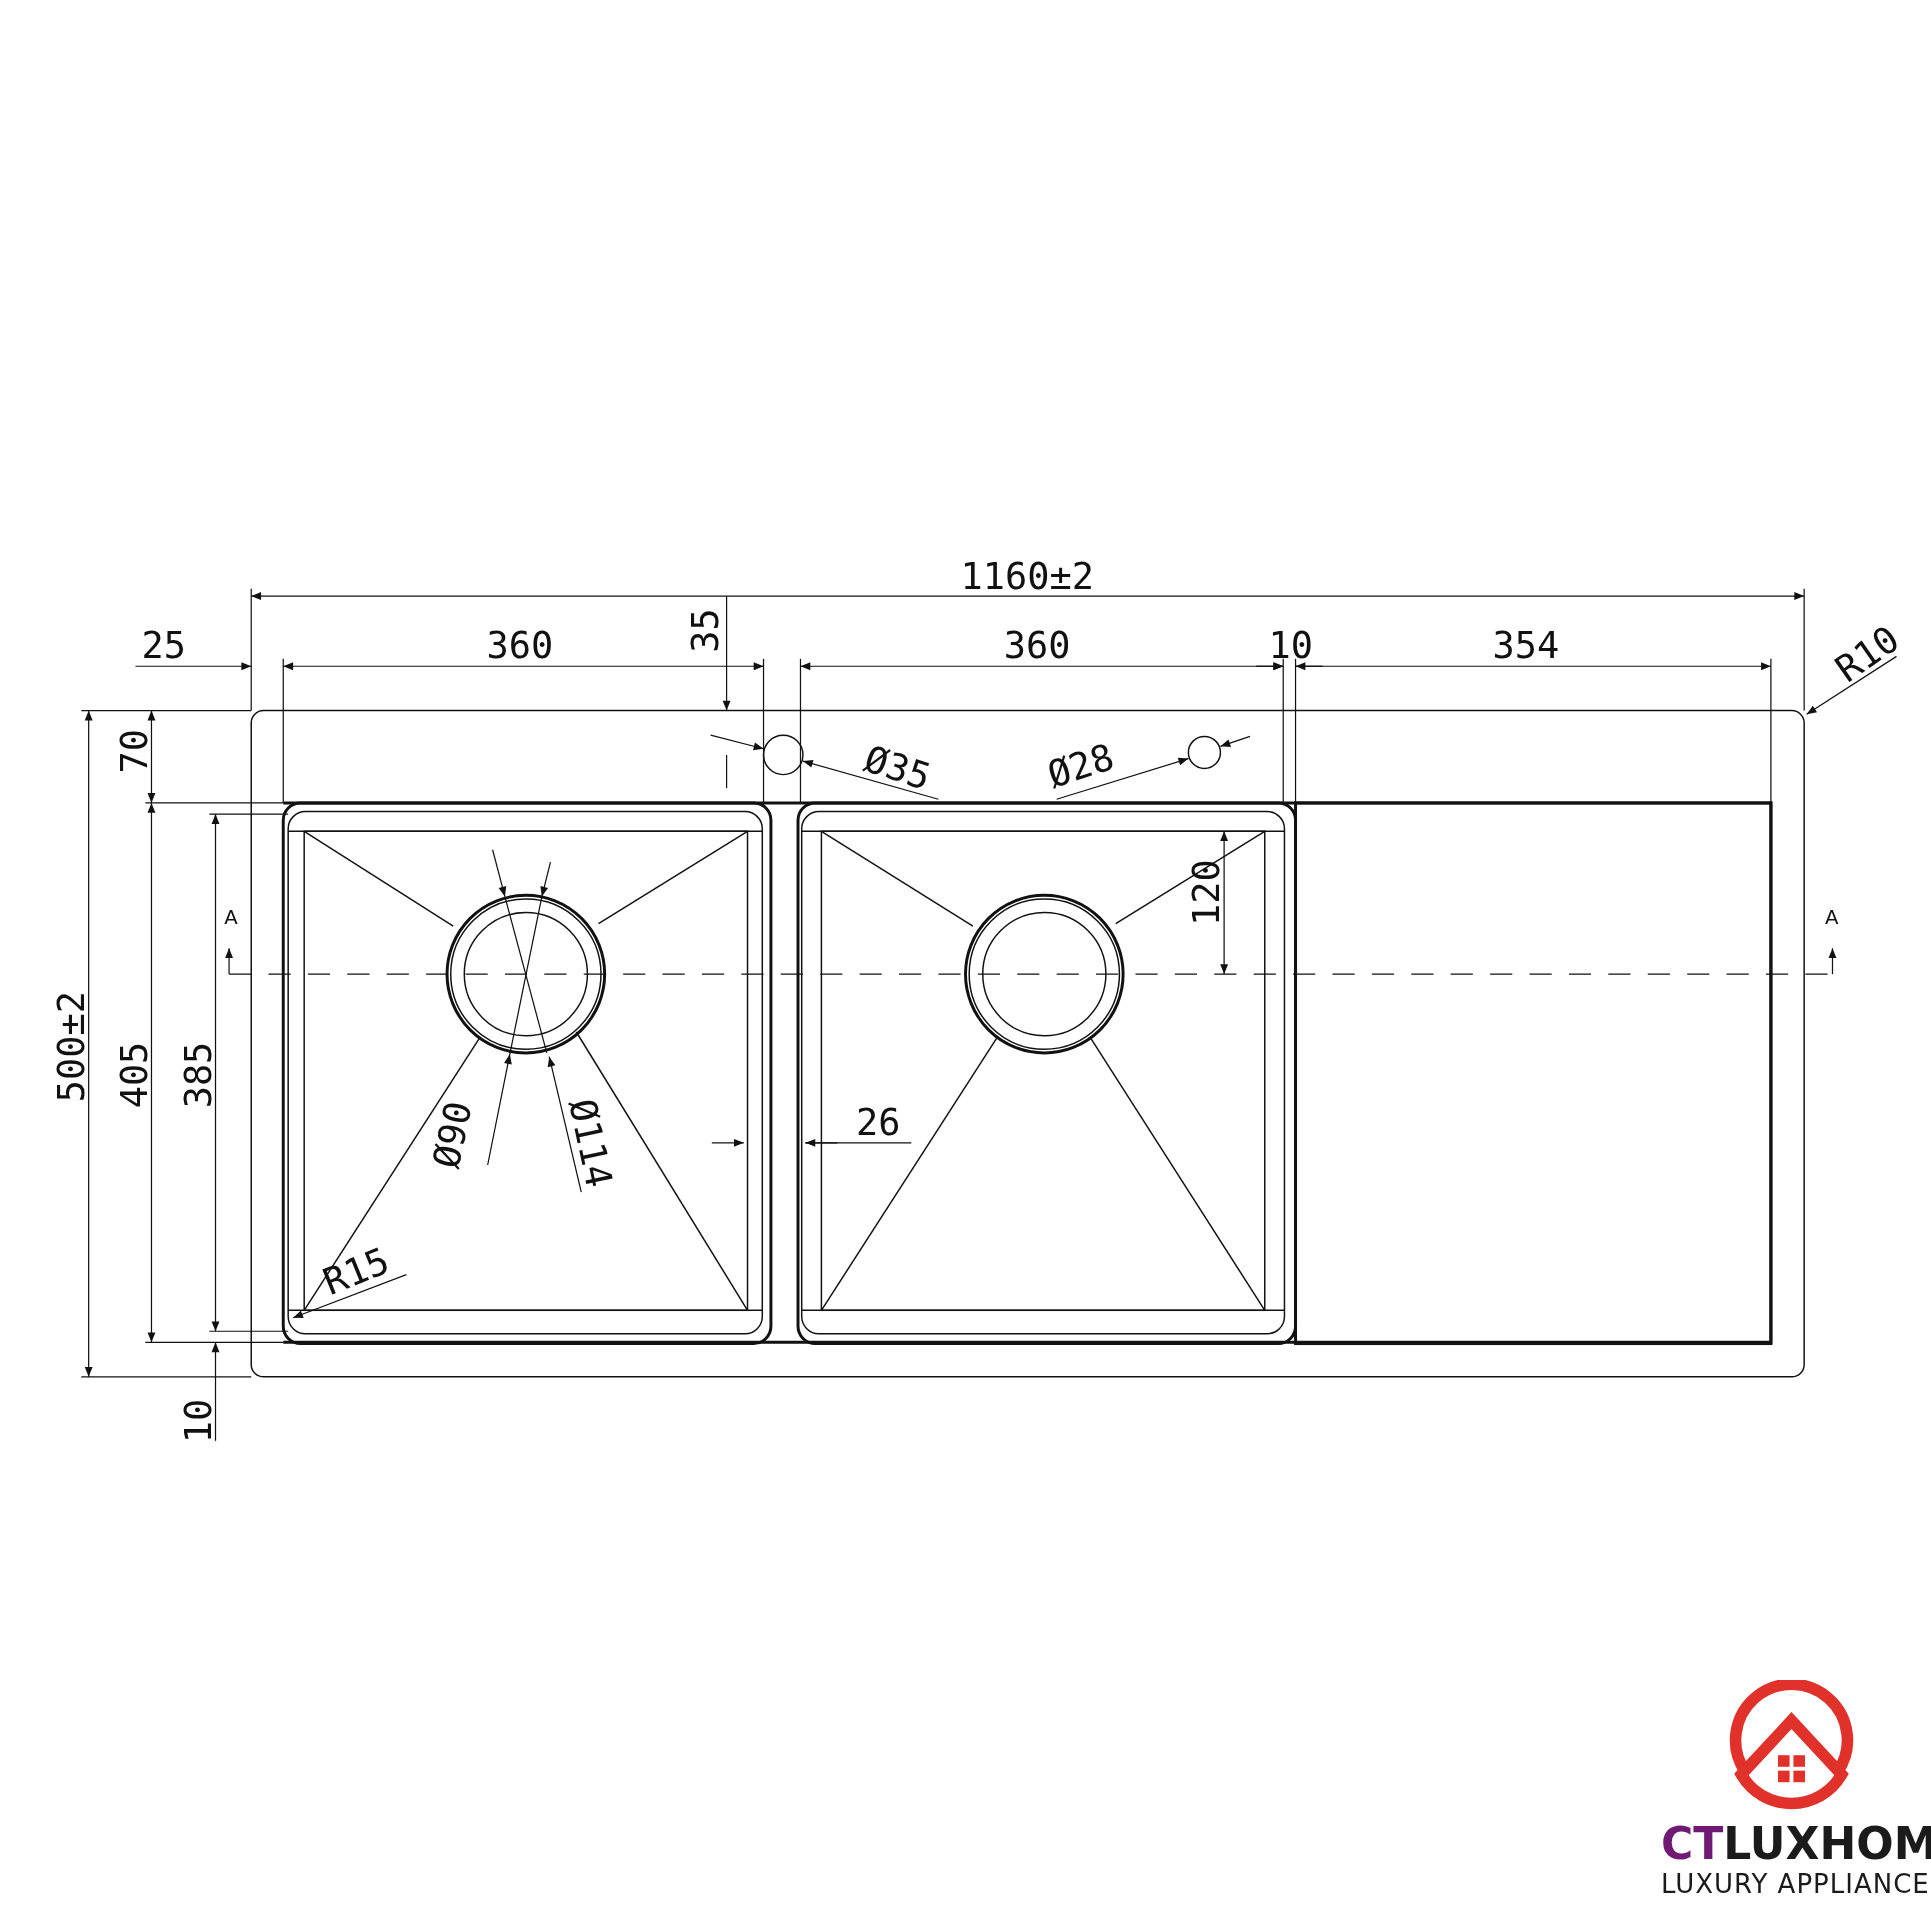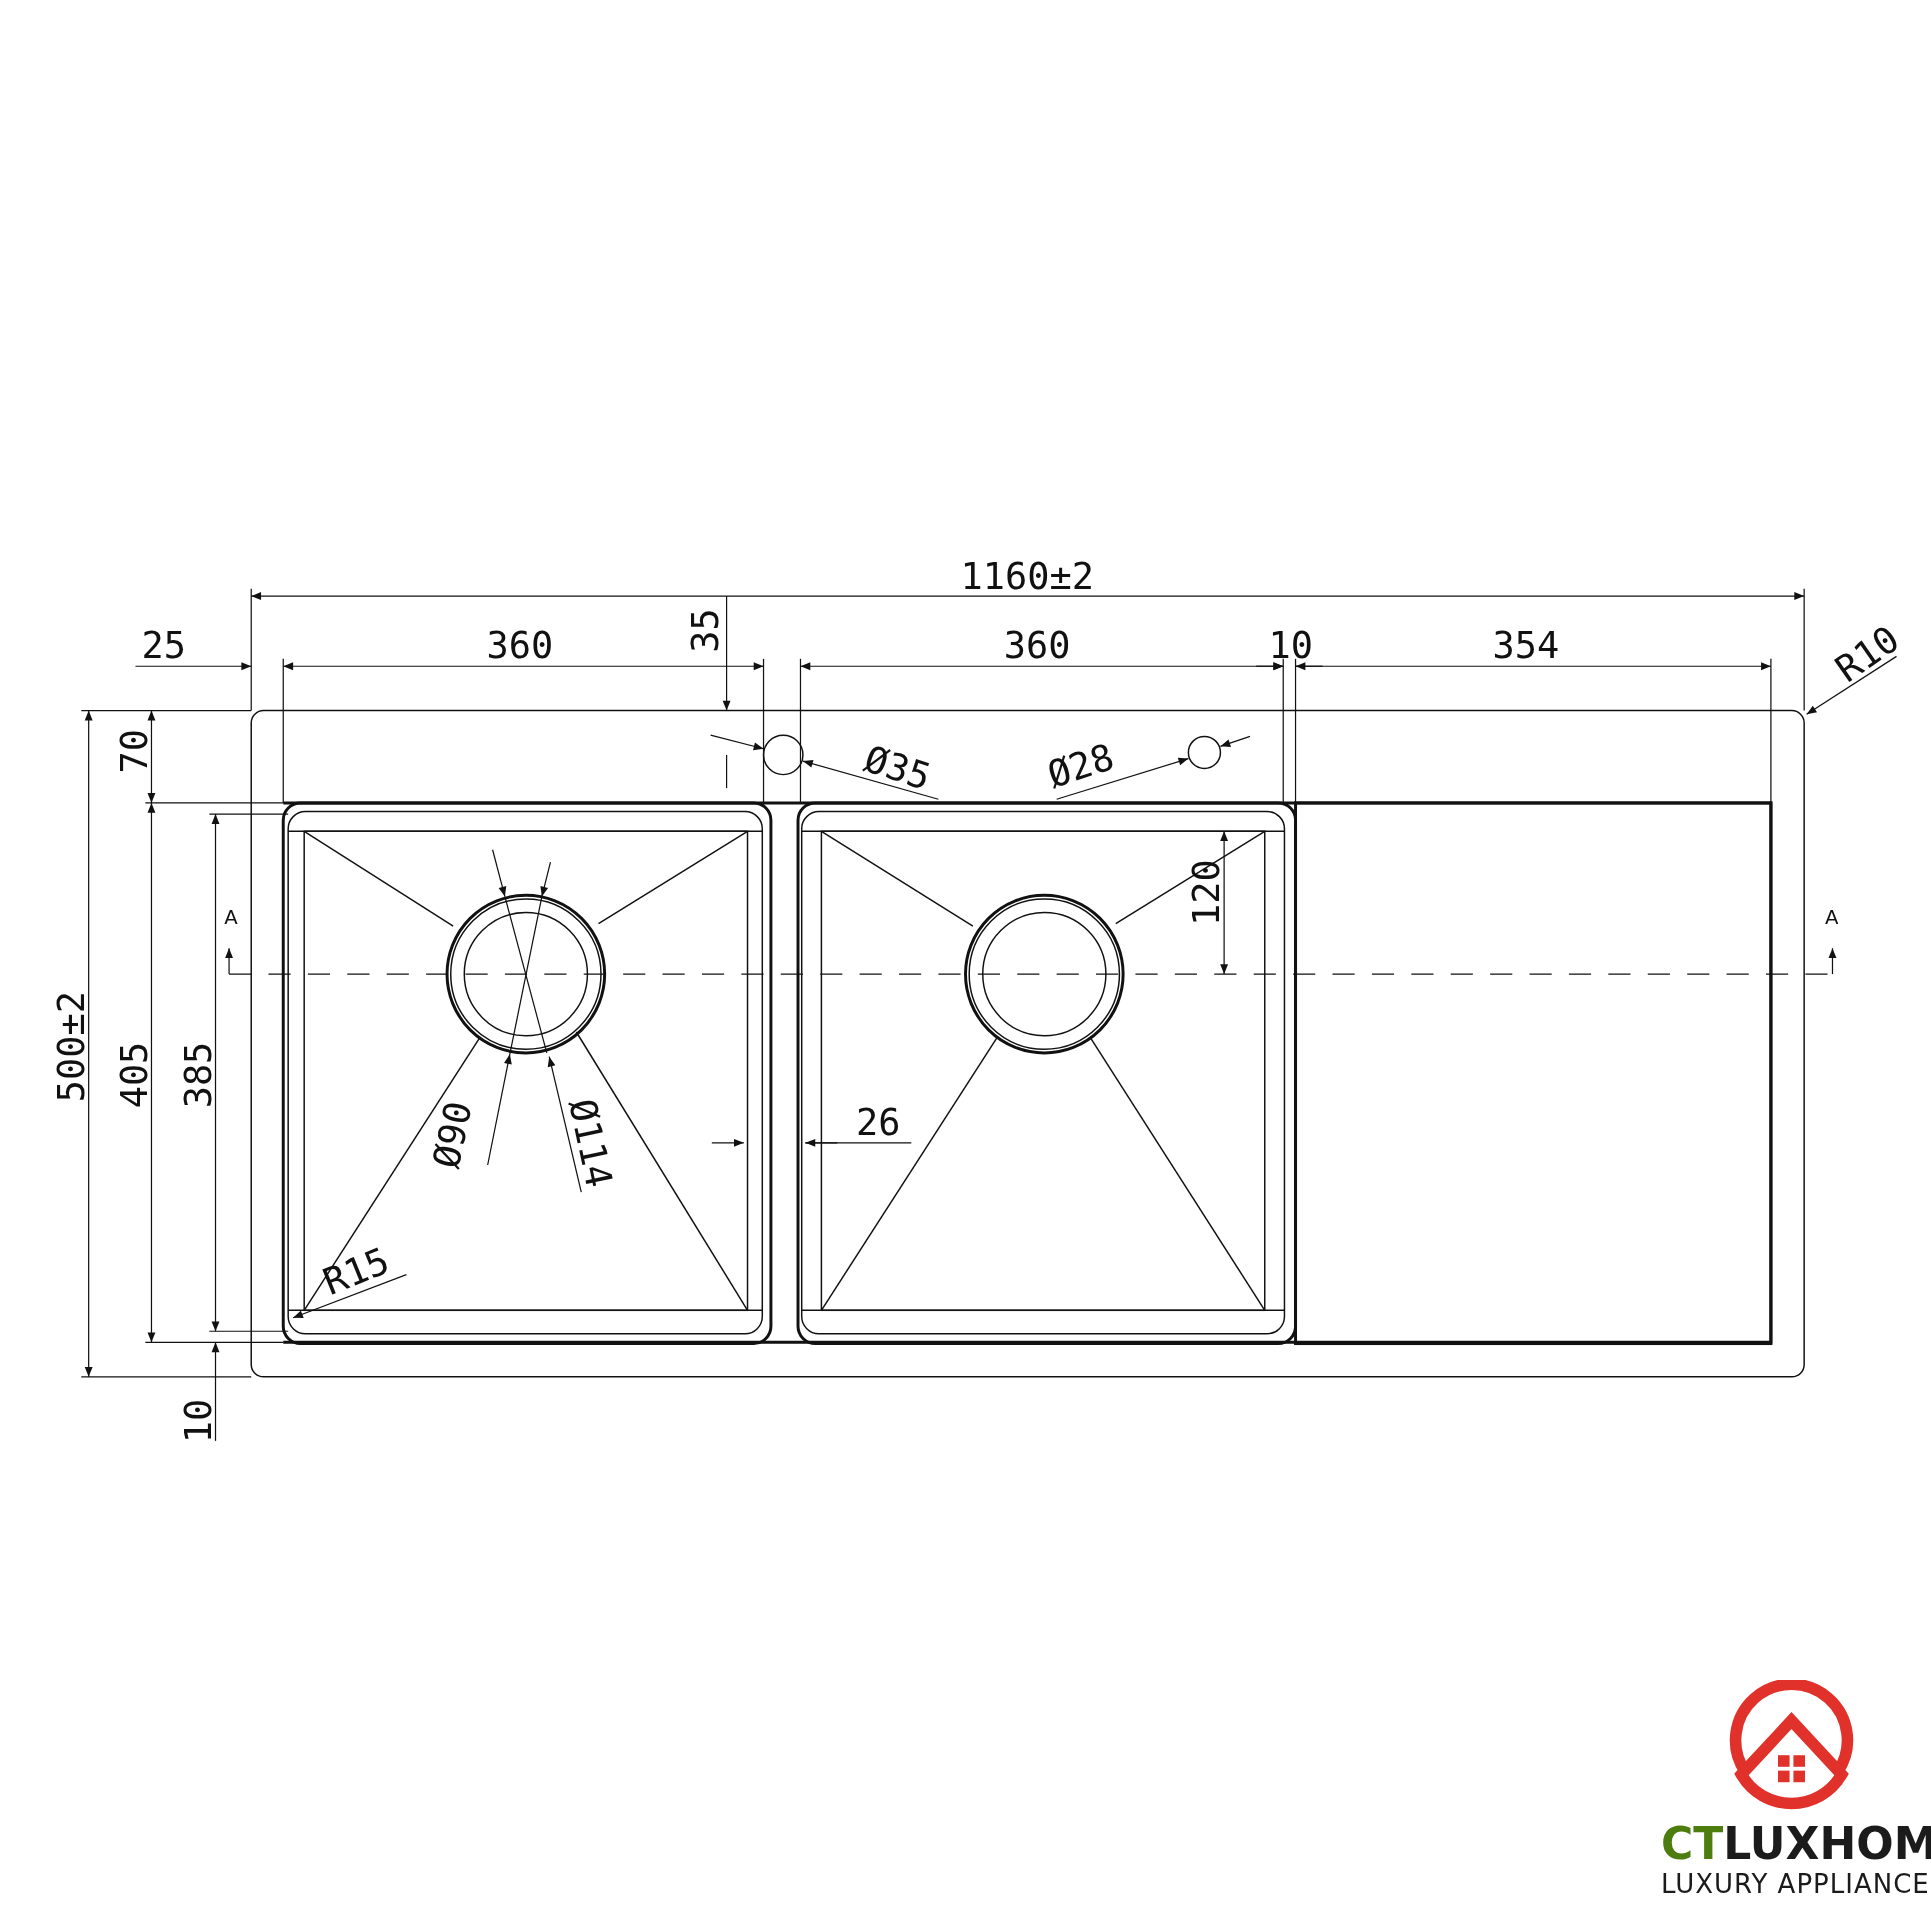--- a/index.html
+++ b/index.html
@@ -6,21 +6,21 @@
   body{width:1931px;height:1931px;position:relative;overflow:hidden;font-family:"DejaVu Sans",sans-serif;}
   #drawing{position:absolute;left:0;top:0;width:1931px;height:1931px;}
   .ln{stroke:#111;fill:none;stroke-width:1.2;}
   .thk{stroke:#111;fill:none;stroke-width:2.4;}
   .dim{stroke:#111;fill:none;stroke-width:1;}
   .dash{stroke:#111;fill:none;stroke-width:1;stroke-dasharray:18 14;}
   .txt{font-family:"DejaVu Sans Mono",monospace;font-size:30px;fill:#111;}
   .small{font-family:"DejaVu Sans",sans-serif;font-size:16px;fill:#111;}
   #logo{position:absolute;left:1661px;top:1680px;width:261px;height:241px;text-align:center;}
   .brand{font-family:"DejaVu Sans",sans-serif;font-weight:bold;font-size:44px;letter-spacing:0px;line-height:46px;margin-top:5.8px;}
-  .brand .ct{color:#4d7c0f;text-align:right;}
+  .brand .ct{color:#701a75;text-align:right;}
   .brand .lux{color:#1b1b1b;}
   .tag{font-family:"DejaVu Sans",sans-serif;font-size:26px;color:#1b1b1b;letter-spacing:1px;margin-top:1.9px;white-space:nowrap;}
 </style>
 </head>
 <body>
 
 <svg id="drawing" viewBox="0 0 1568 1568" xmlns="http://www.w3.org/2000/svg">
   <defs>
     <marker id="arr" viewBox="0 0 10 10" refX="10" refY="5" markerWidth="14" markerHeight="8" orient="auto-start-reverse" markerUnits="userSpaceOnUse">
       <path d="M0,1 L10,5 L0,9 z" fill="#111"></path>

